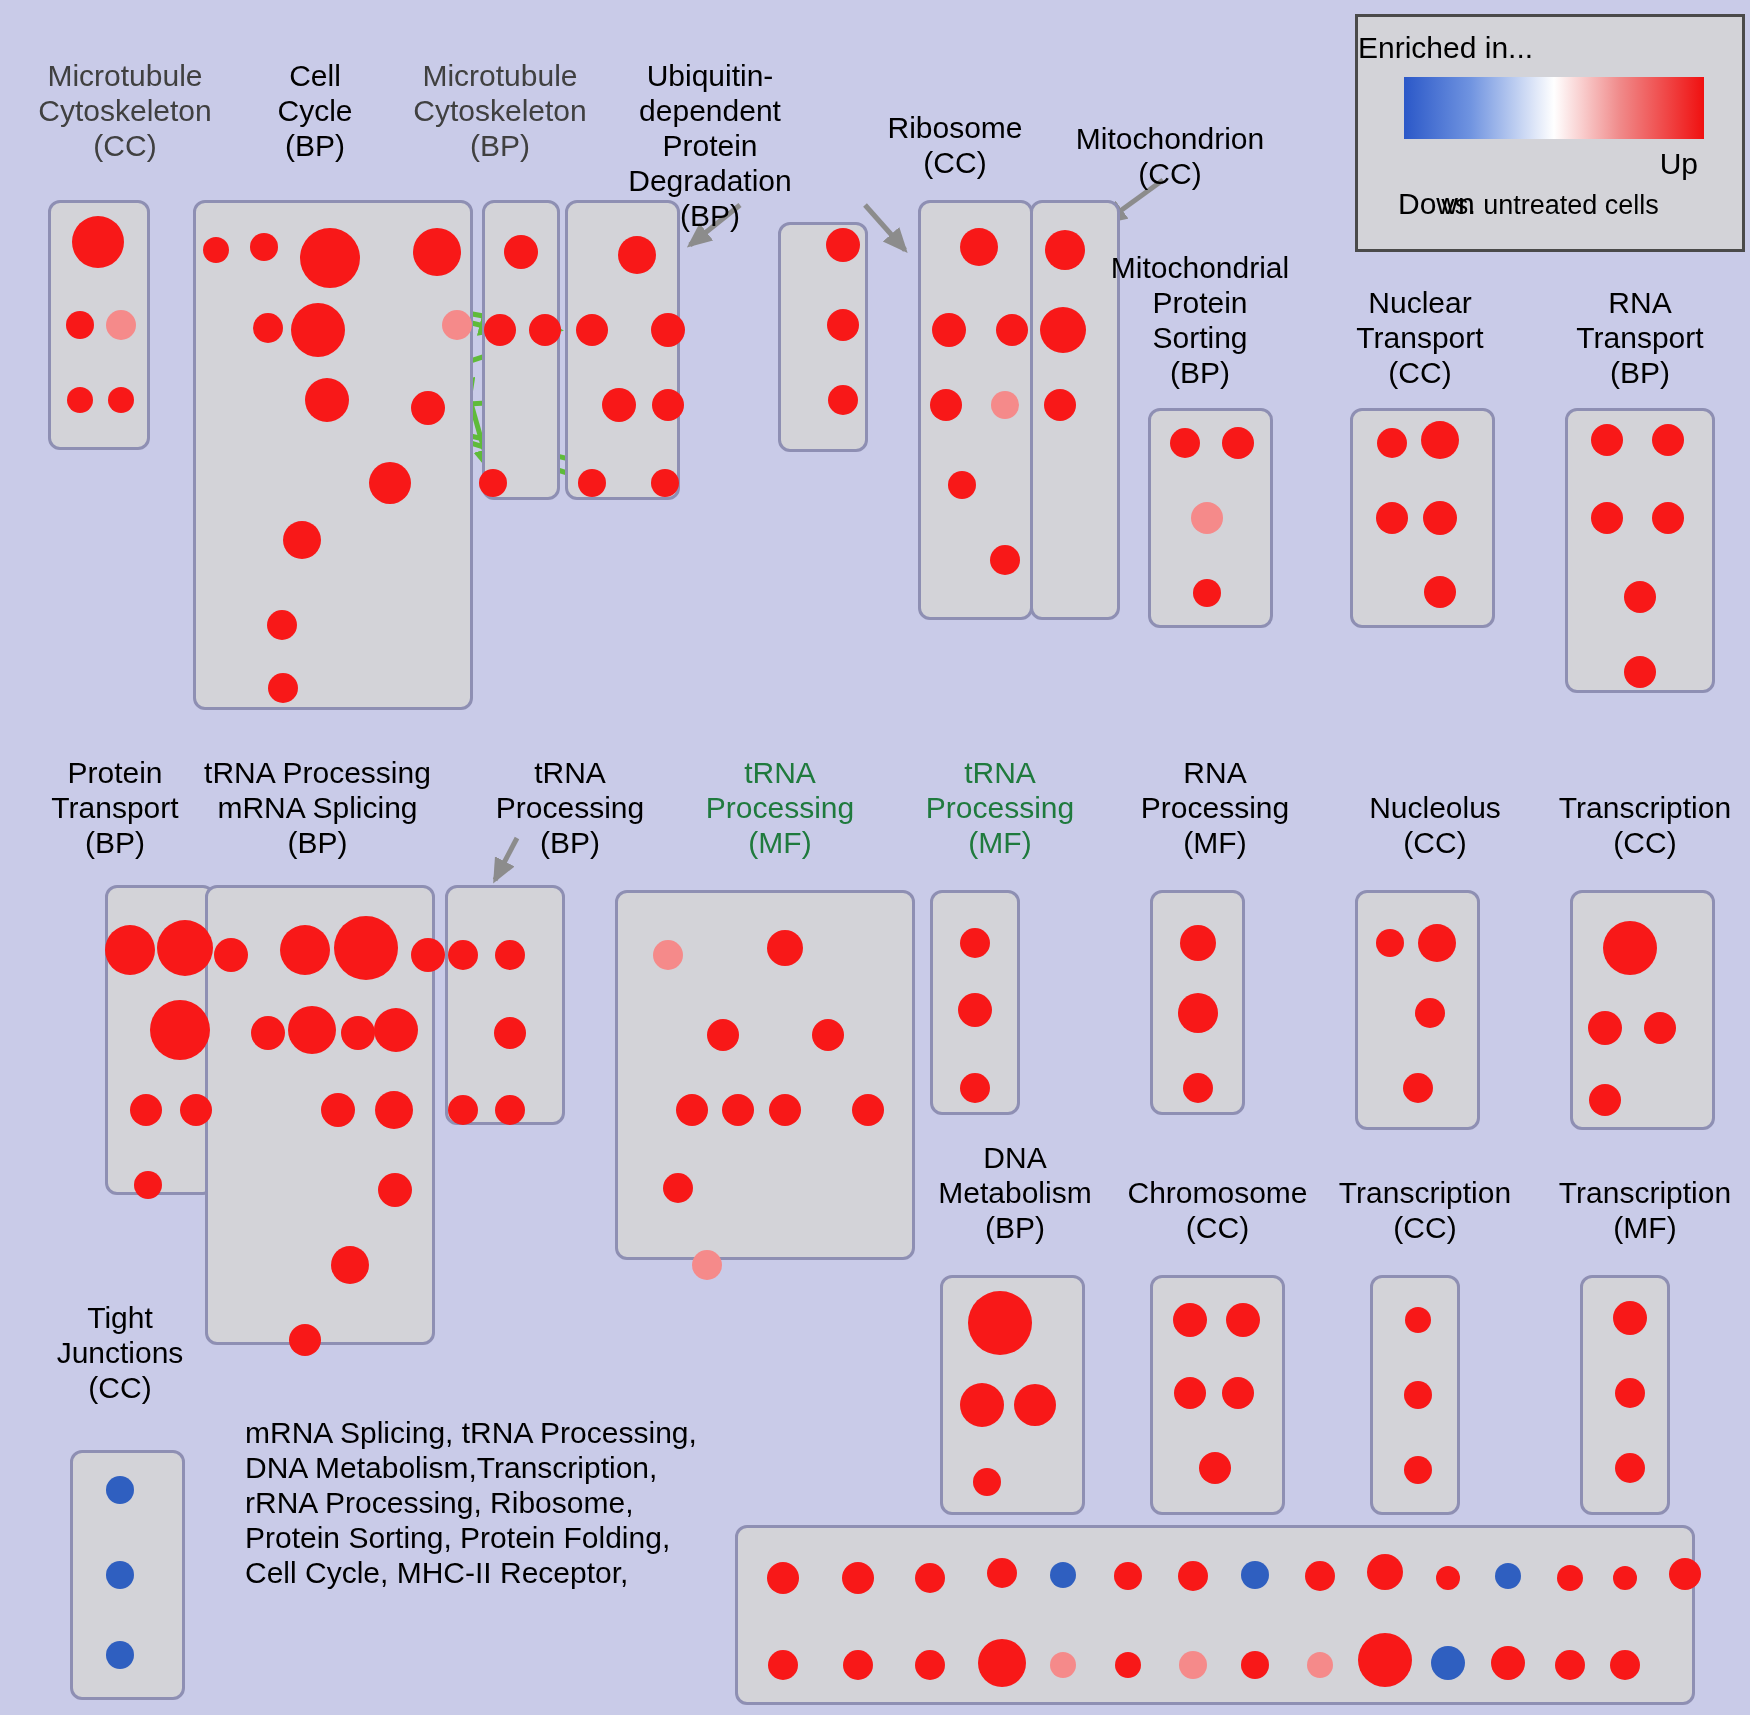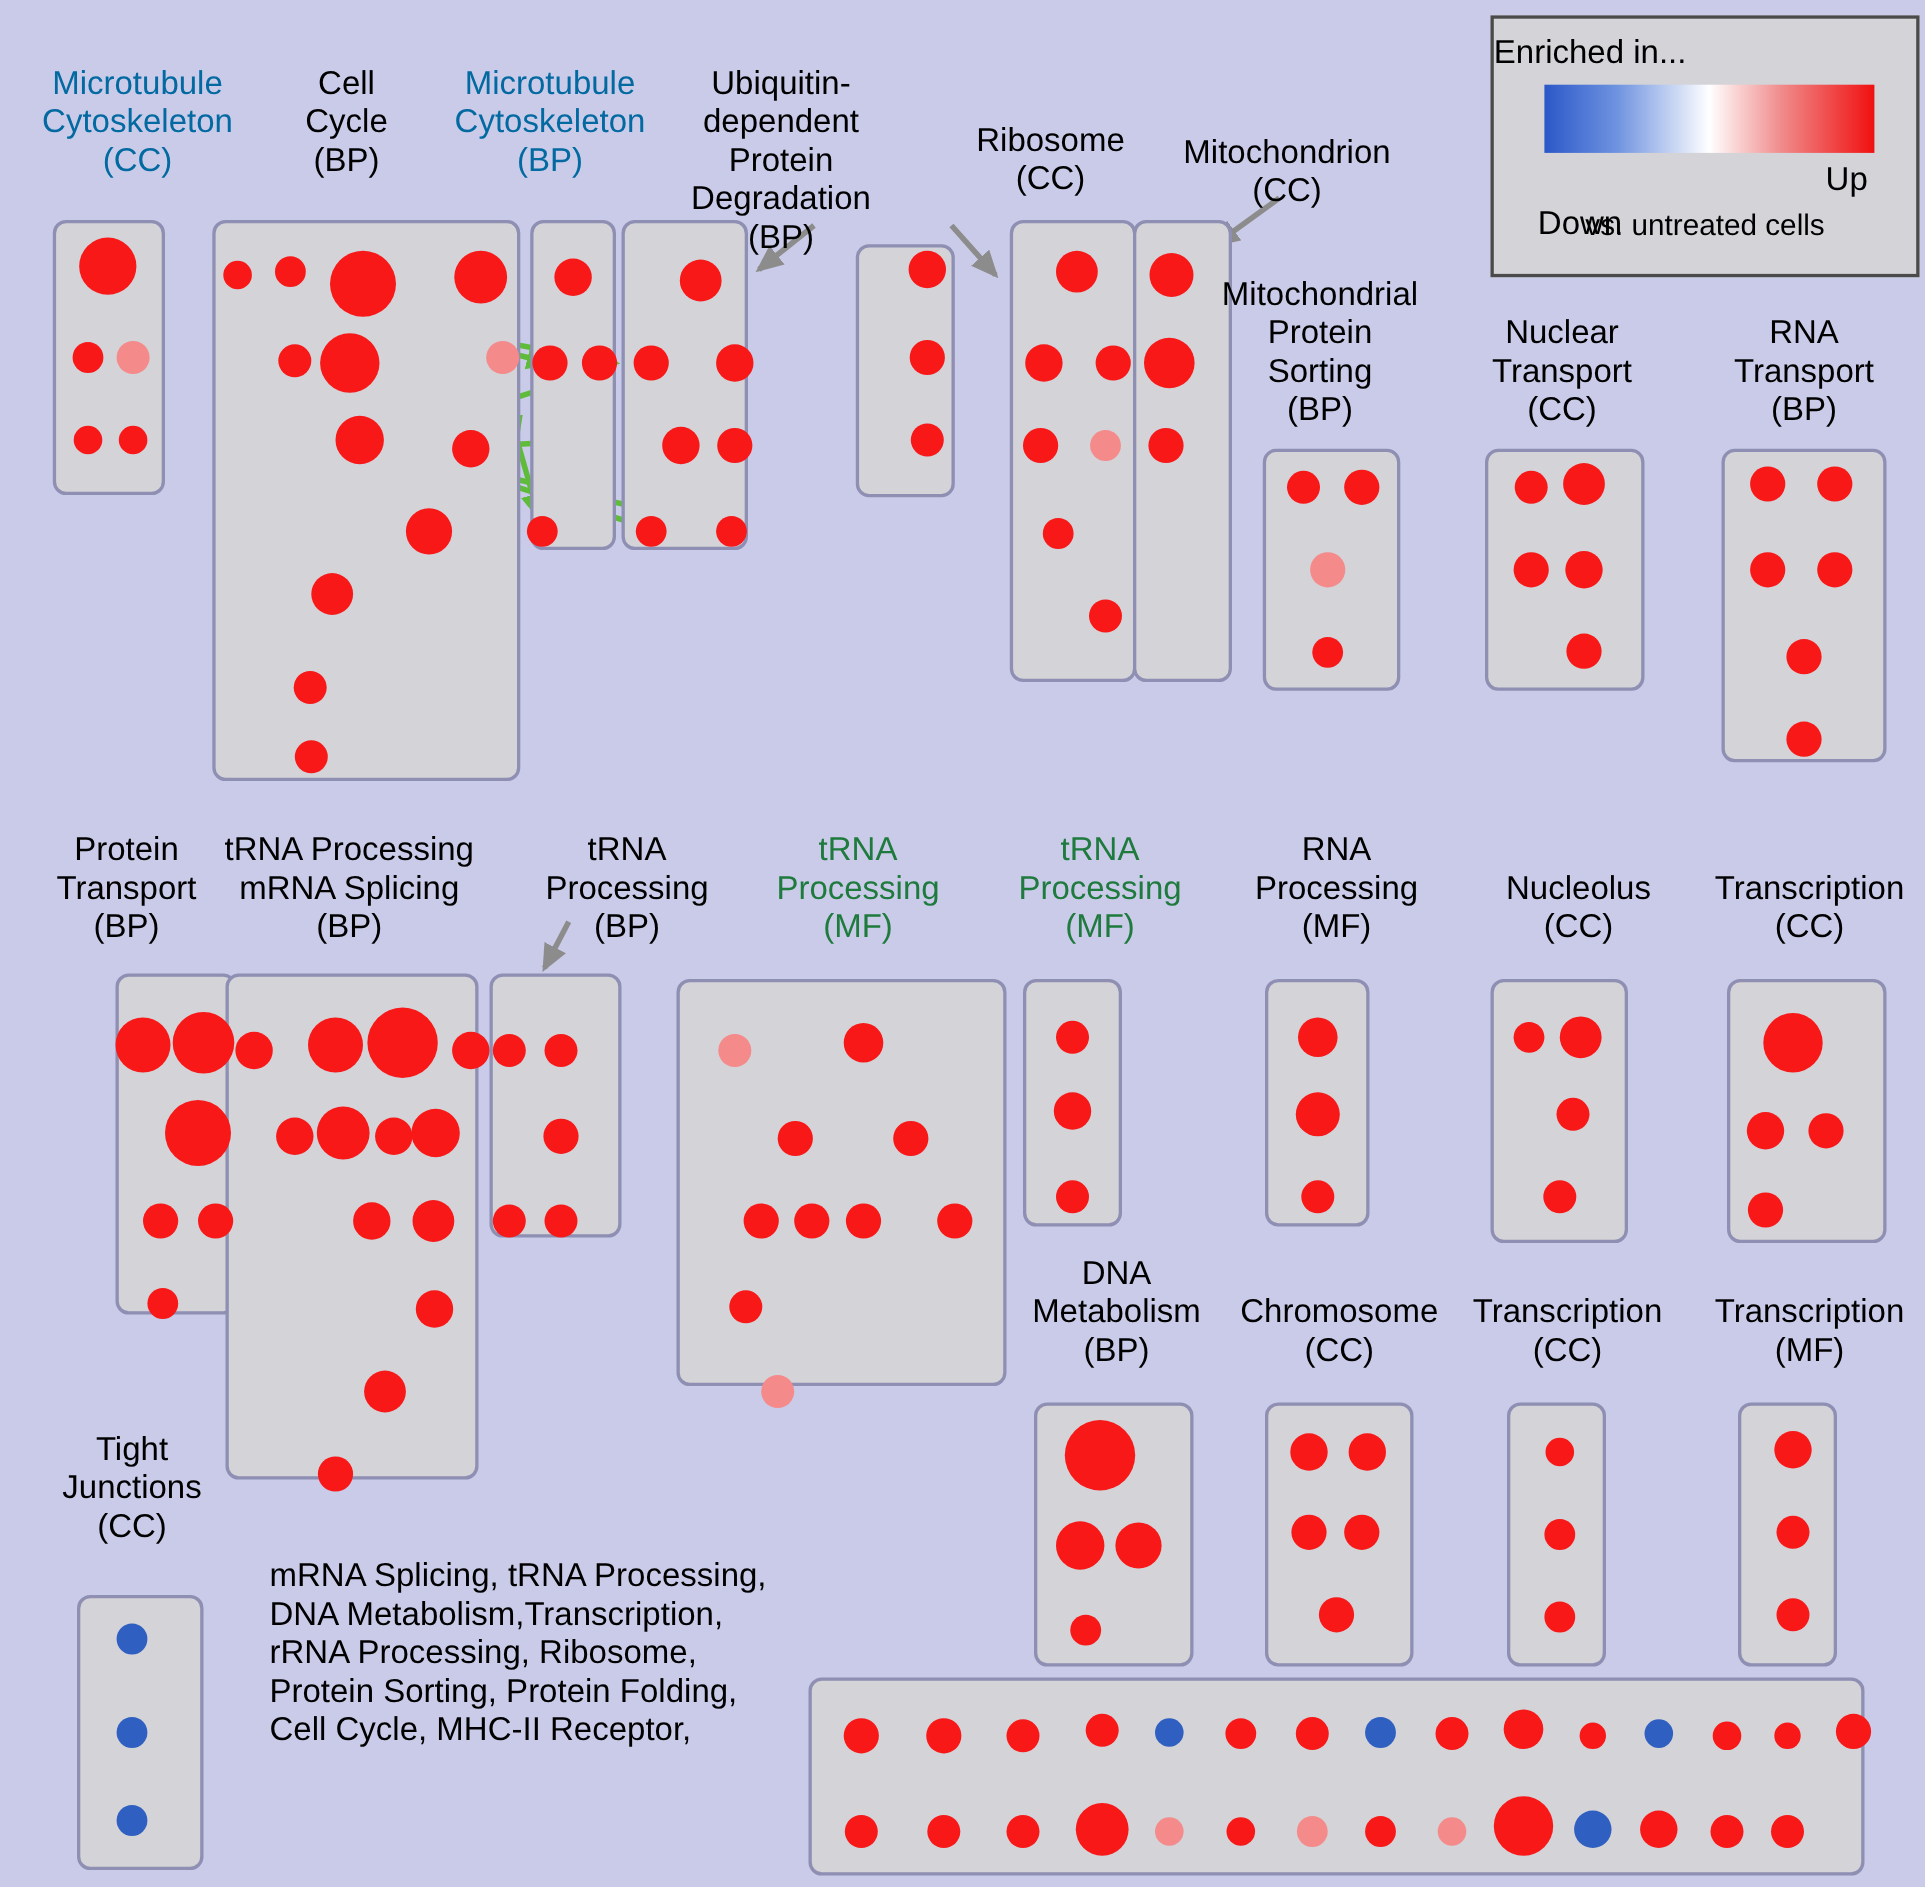--- a/index.html
+++ b/index.html
@@ -13,21 +13,21 @@
   #canvas{position:absolute;left:0;top:0;width:1750px;height:1715px;}
   .lbl{
     position:absolute;
     text-align:center;
     color:#000;
     font-size:30px;
     line-height:35px;
     white-space:pre;
     font-family:"Liberation Sans", sans-serif;
   }
-  .lbl.blue{color:#0369a1;}
+  .lbl.blue{color:#404040;}
   .lbl.green{color:#1f7a3d;}
   .lbl.left{text-align:left;}
   .box{
     position:absolute;
     background:#d3d3d8;
     border:3px solid #8e8fb3;
     border-radius:12px;
     box-sizing:border-box;
   }
   .legend{

